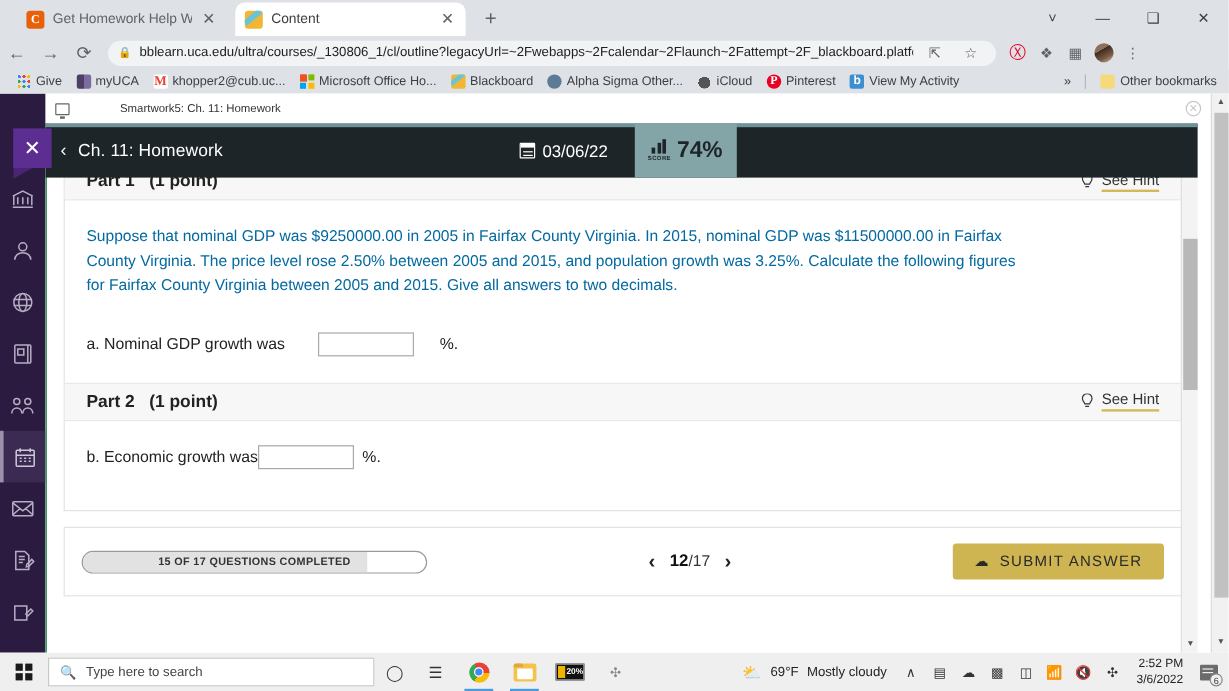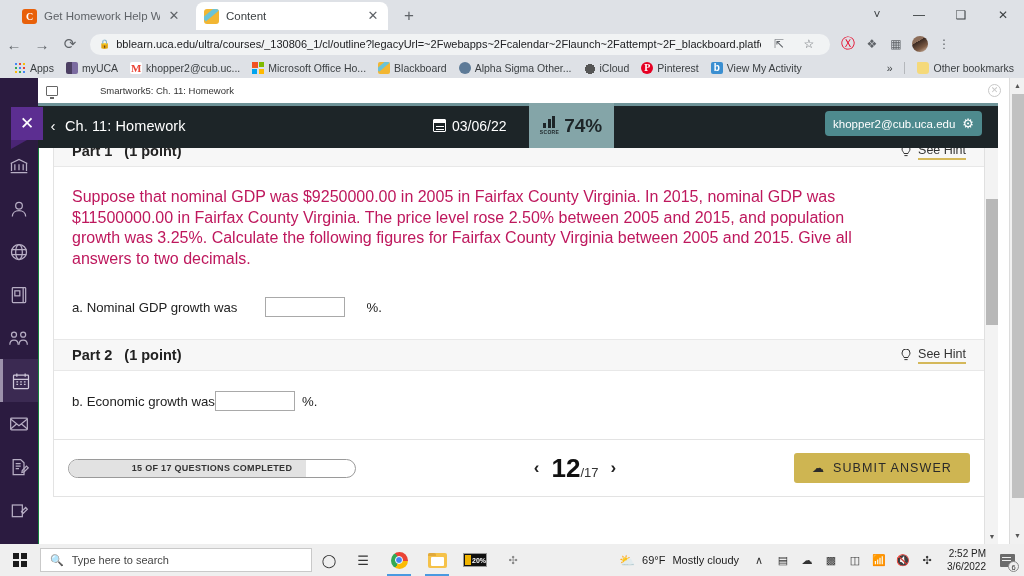--- a/index.html
+++ b/index.html
@@ -128,39 +128,39 @@
 
   .part-head { background:#f7f7f7; border-top:1px solid #e8e8e8; border-bottom:1px solid #e8e8e8;
      height:32px; display:flex; align-items:center; padding:0 18px; }
   .part-label { font-size:14.5px; font-weight:bold; color:#222; }
   .part-points { font-size:14.5px; font-weight:bold; color:#222; margin-left:12px;}
   .hint { margin-left:auto; display:flex; align-items:center; gap:7px; }
   .bulb { width:10px;height:13px; display:block;}
   .hint-text { font-size:12.5px; color:#333; border-bottom:2px solid #d4b85a; padding-bottom:1px;}
 
   .q-body { padding:20px 18px 22px 18px; }
-  .q-text { font-size:16px; line-height:20.5px; color:#be185d; max-width:790px; }
+  .q-text { font-size:13px; line-height:20.5px; color:#0369a1; max-width:790px; }
   .answer-row { display:flex; align-items:center; gap:14px; margin-top:28px; font-size:13.2px; color:#222;}
   .answer-row .lbl { margin-right:14px;}
   .ans-input { width:80px; height:20px; border:1px solid #a9a9a9; background:#fff; display:block; }
   .pct { margin-left:7px; }
 
   .q-body2 { padding:20px 18px 34px 18px; }
   .answer-row2 { display:flex; align-items:center; font-size:13.2px; color:#222; }
 
   
   #q-footer { position:absolute; left:14px; width:932px; top:336px; height:58px; background:#fff;
      border:1px solid #e3e3e3; border-top:1px solid #e3e3e3; display:flex; align-items:center; padding:0 14px; }
   #progress { width:288px; height:19px; border:1px solid #9a9a9a; border-radius:10px; background:#fff; position:relative; overflow:hidden;}
   #progress-fill { position:absolute; left:0; top:0; bottom:0; width:83%; background:#e2e2e2; }
   #progress-text { position:absolute; left:0; right:0; top:0; bottom:0; display:flex; align-items:center; justify-content:center;
      font-size:9px; font-weight:bold; letter-spacing:.3px; color:#333; }
   #pager { margin:0 auto; display:flex; align-items:center; gap:12px; }
   .pg-arrow { font-size:17px; font-weight:bold; color:#222; }
-  #pg-num { font-size:26px; font-weight:bold; color:#111; }
+  #pg-num { font-size:14px; font-weight:bold; color:#111; }
   #pg-total { font-size:13px; color:#333; }
   #submit-btn { background:#ceb552; color:#2a2a2a; border:none; height:30px; padding:0 18px; border-radius:3px;
      font-size:12.5px; letter-spacing:1.1px; display:flex; align-items:center; gap:8px; font-family:"Liberation Sans",sans-serif;}
   .cloud-up { font-size:12px; }
 
   
   #inner-scroll { position:absolute; right:26px; top:25px; width:14px; height:441px; background:#f3f3f3; border-left:1px solid #e0e0e0;}
   #inner-thumb { position:absolute; left:1px; top:96px; width:12px; height:126px; background:#b8b8b8; }
   .sb-arrow { position:absolute; left:0; width:14px; height:14px; text-align:center; font-size:7px; color:#555; line-height:14px;}
   
@@ -236,21 +236,21 @@
     <div class="tb-icon">▦</div>
     <div class="tb-icon">
         <span class="avatar-img"></span>
       </div>
     <div class="tb-icon">⋮</div>
   </div>
 
   <div id="bookmarks">
     <div class="bm">
       <span class="bm-ico grid-ico"></span>
-      <span>Apps</span>
+      <span>Give</span>
     </div>
     <div class="bm">
       <span class="bm-ico uca-ico"></span>
       <span>myUCA</span>
     </div>
     <div class="bm">
       <span class="bm-ico gmail-ico">M</span>
       <span>khopper2@cub.uc...</span>
     </div>
     <div class="bm">
@@ -440,24 +440,20 @@
           <span class="bars">
               <i></i>
               <i></i>
               <i></i>
             </span>
           <span class="score-label">SCORE</span>
         </span>
         <span id="sw-score-val">74%</span>
       </div>
     </div>
-    <div id="sw-user">
-      <span>khopper2@cub.uca.edu</span>
-      <span id="sw-gear">⚙</span>
-    </div>
   </div>
 
   <div id="inner-scroll">
     <div class="sb-arrow" style="top:0">▲</div>
     <div id="inner-thumb"></div>
     <div class="sb-arrow" style="bottom:0">▼</div>
   </div>
 
   <div id="outer-scroll">
     <div class="osb-arrow" style="top:0">▲</div>

